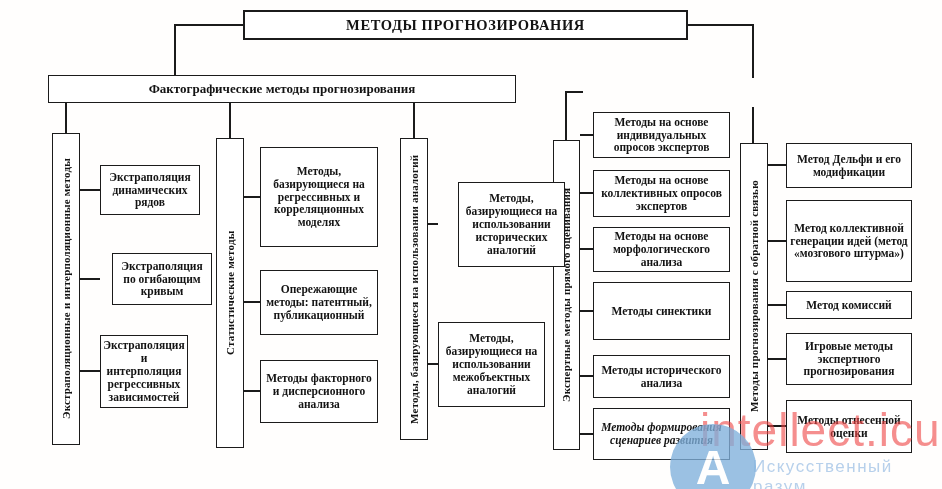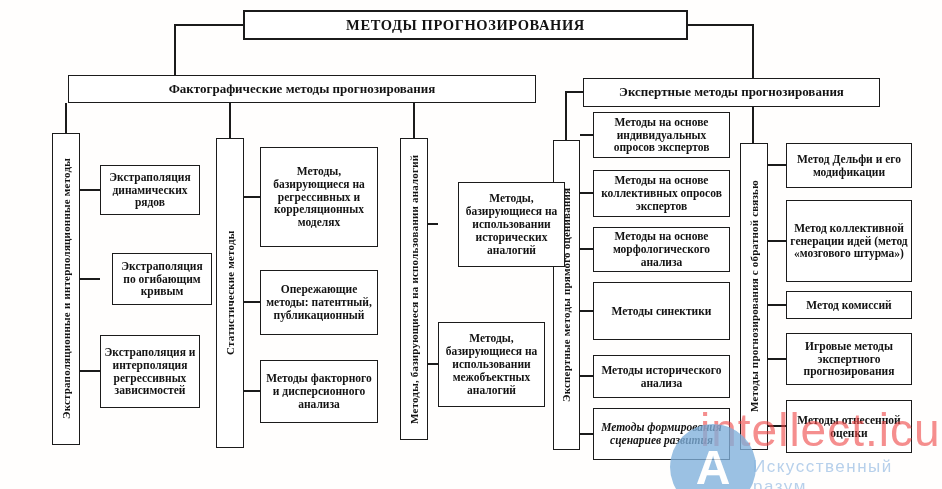--- a/index.html
+++ b/index.html
@@ -66,32 +66,31 @@
   <div class="hline" style="left:580px;top:433px;width:13px;"></div>
 
   <div class="hline" style="left:768px;top:164px;width:18px;"></div>
   <div class="hline" style="left:768px;top:240px;width:18px;"></div>
   <div class="hline" style="left:768px;top:304px;width:18px;"></div>
   <div class="hline" style="left:768px;top:358px;width:18px;"></div>
   <div class="hline" style="left:768px;top:425px;width:18px;"></div>
 
   <div class="box title-box" style="left:243px;top:10px;width:445px;height:30px;">МЕТОДЫ ПРОГНОЗИРОВАНИЯ</div>
 
-  <div class="box branch-box" style="left:68px;top:75px;width:468px;height:28px;">Фактографические методы прогнозирования</div>
-  <div class="box branch-box" style="left:583px;top:78px;width:297px;height:29px;">Экспертные методы прогнозирования</div>
+  <div class="box branch-box" style="left:48px;top:75px;width:468px;height:28px;">Фактографические методы прогнозирования</div>
 
   <div class="box vbox" style="left:52px;top:133px;width:28px;height:312px;">Экстраполяционные и интерполяционные методы</div>
   <div class="box vbox" style="left:216px;top:138px;width:28px;height:310px;">Статистические методы</div>
   <div class="box vbox" style="left:400px;top:138px;width:28px;height:302px;">Методы, базирующиеся на использовании аналогий</div>
   <div class="box vbox" style="left:553px;top:140px;width:27px;height:310px;">Экспертные методы прямого оценивания</div>
   <div class="box vbox" style="left:740px;top:143px;width:28px;height:307px;">Методы прогнозирования с обратной связью</div>
 
   <div class="box child" style="left:100px;top:165px;width:100px;height:50px;">Экстраполяция динамических рядов</div>
   <div class="box child" style="left:100px;top:253px;width:100px;height:52px;margin-left:12px;">Экстраполяция по огибающим кривым</div>
-  <div class="box child" style="left:100px;top:335px;width:100px;height:73px;">Экстраполяция и интерполяция регрессивных зависимостей</div>
+  <div class="box child" style="left:100px;top:335px;width:88px;height:73px;">Экстраполяция и интерполяция регрессивных зависимостей</div>
 
   <div class="box child" style="left:260px;top:147px;width:118px;height:100px;">Методы, базирующиеся на регрессивных и корреляционных моделях</div>
   <div class="box child" style="left:260px;top:270px;width:118px;height:65px;">Опережающие методы: патентный, публикационный</div>
   <div class="box child" style="left:260px;top:360px;width:118px;height:63px;">Методы факторного и дисперсионного анализа</div>
 
   <div class="box child" style="left:438px;top:182px;width:107px;height:85px;margin-left:20px;">Методы, базирующиеся на использовании исторических аналогий</div>
   <div class="box child" style="left:438px;top:322px;width:107px;height:85px;">Методы, базирующиеся на использовании межобъектных аналогий</div>
 
   <div class="box child" style="left:593px;top:112px;width:137px;height:46px;">Методы на основе индивидуальных опросов экспертов</div>
   <div class="box child" style="left:593px;top:170px;width:137px;height:47px;">Методы на основе коллективных опросов экспертов</div>

